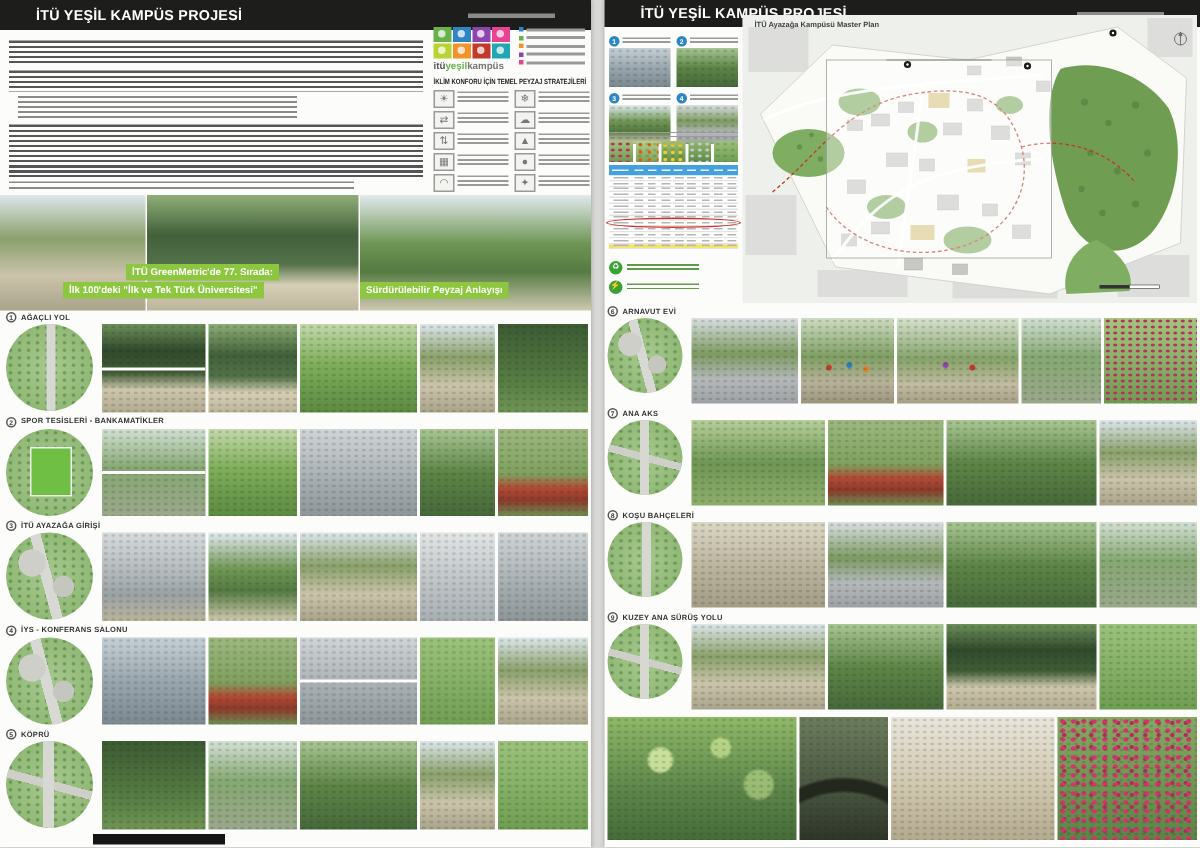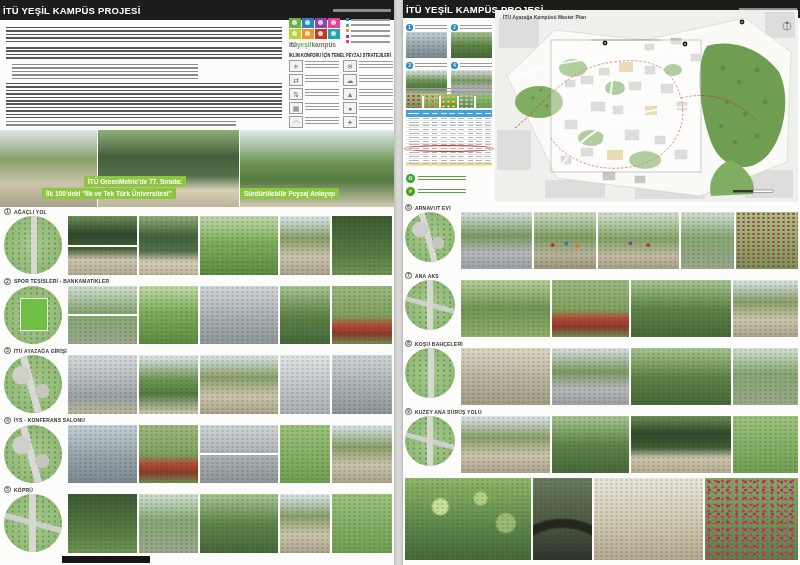--- a/index.html
+++ b/index.html
@@ -3,21 +3,21 @@
 <meta charset="utf-8">
 <style>
   *{margin:0;padding:0;box-sizing:border-box}
   html,body{width:800px;height:565px}
   body{background:#d8d8d6;font-family:"Liberation Sans",sans-serif;position:relative;overflow:hidden}
   .panel{position:absolute;top:0;height:565px;background:#fcfcfb;box-shadow:0 0 3px rgba(0,0,0,.3)}
   #panel-left{left:0;width:394px}
   #panel-right{left:403px;width:397px}
 
   
-  .hbar{position:absolute;left:0;right:0;top:0;background:#1d1d1b;color:#fff;display:flex;align-items:center;justify-content:space-between;padding:0 3px}
+  .hbar{position:absolute;left:0;right:0;top:0;background:#1d1d1b;color:#fff;display:flex;align-items:center;justify-content:space-between;padding:0 24px}
   #panel-left .hbar{height:20px}
   #panel-right .hbar{height:18px}
   .hbar .t{font-weight:bold;font-size:9.5px;letter-spacing:.2px}
   .hbar .hsim{width:58px;height:3px;background:#8a8a8a}
 
   
   .textsim{position:absolute;background:repeating-linear-gradient(to bottom,#565656 0,#565656 1.5px,transparent 1.5px,transparent 3.4px)}
   .textsim.light{background:repeating-linear-gradient(to bottom,#8a8a8a 0,#8a8a8a 1.3px,transparent 1.3px,transparent 3.4px)}
 
   

